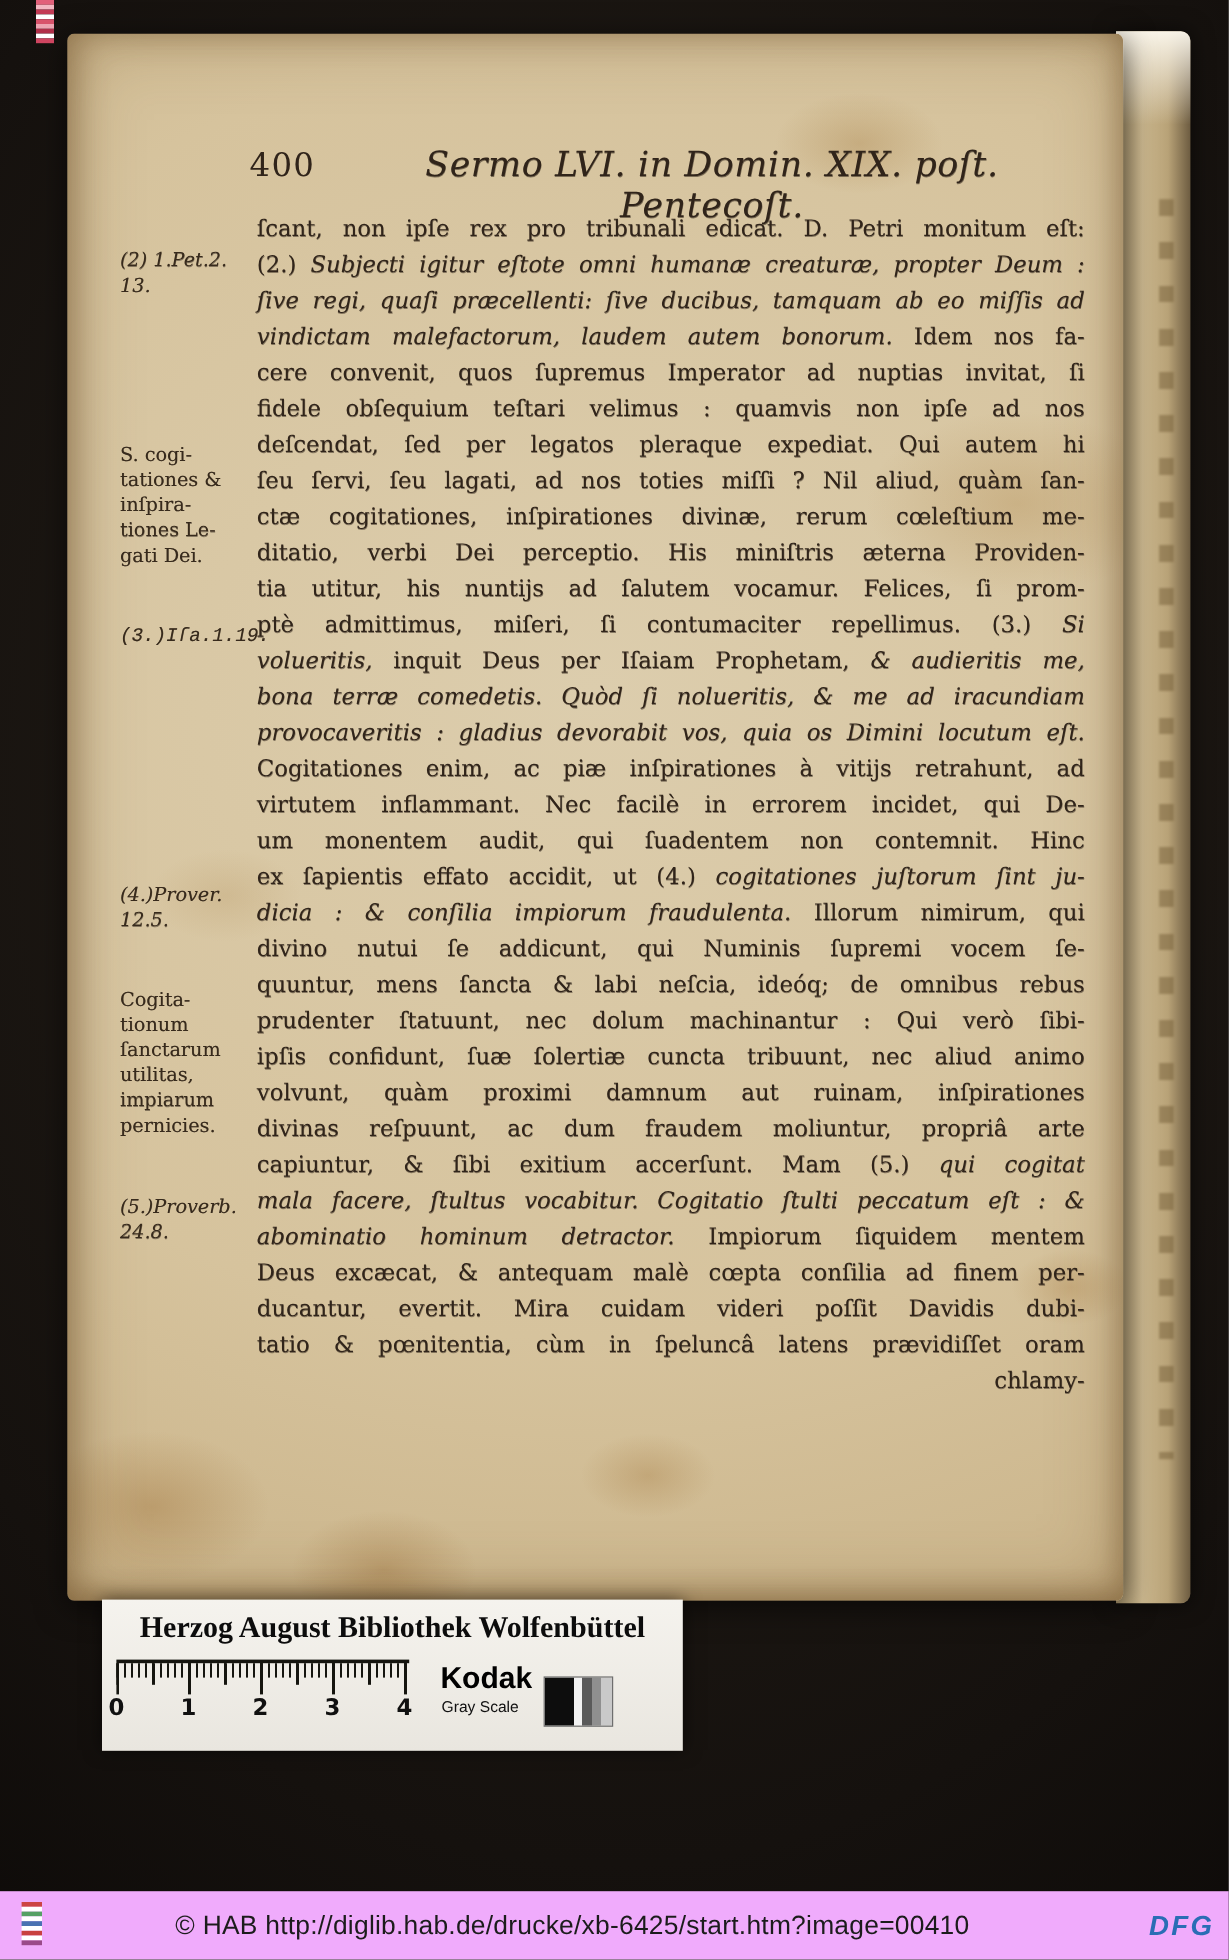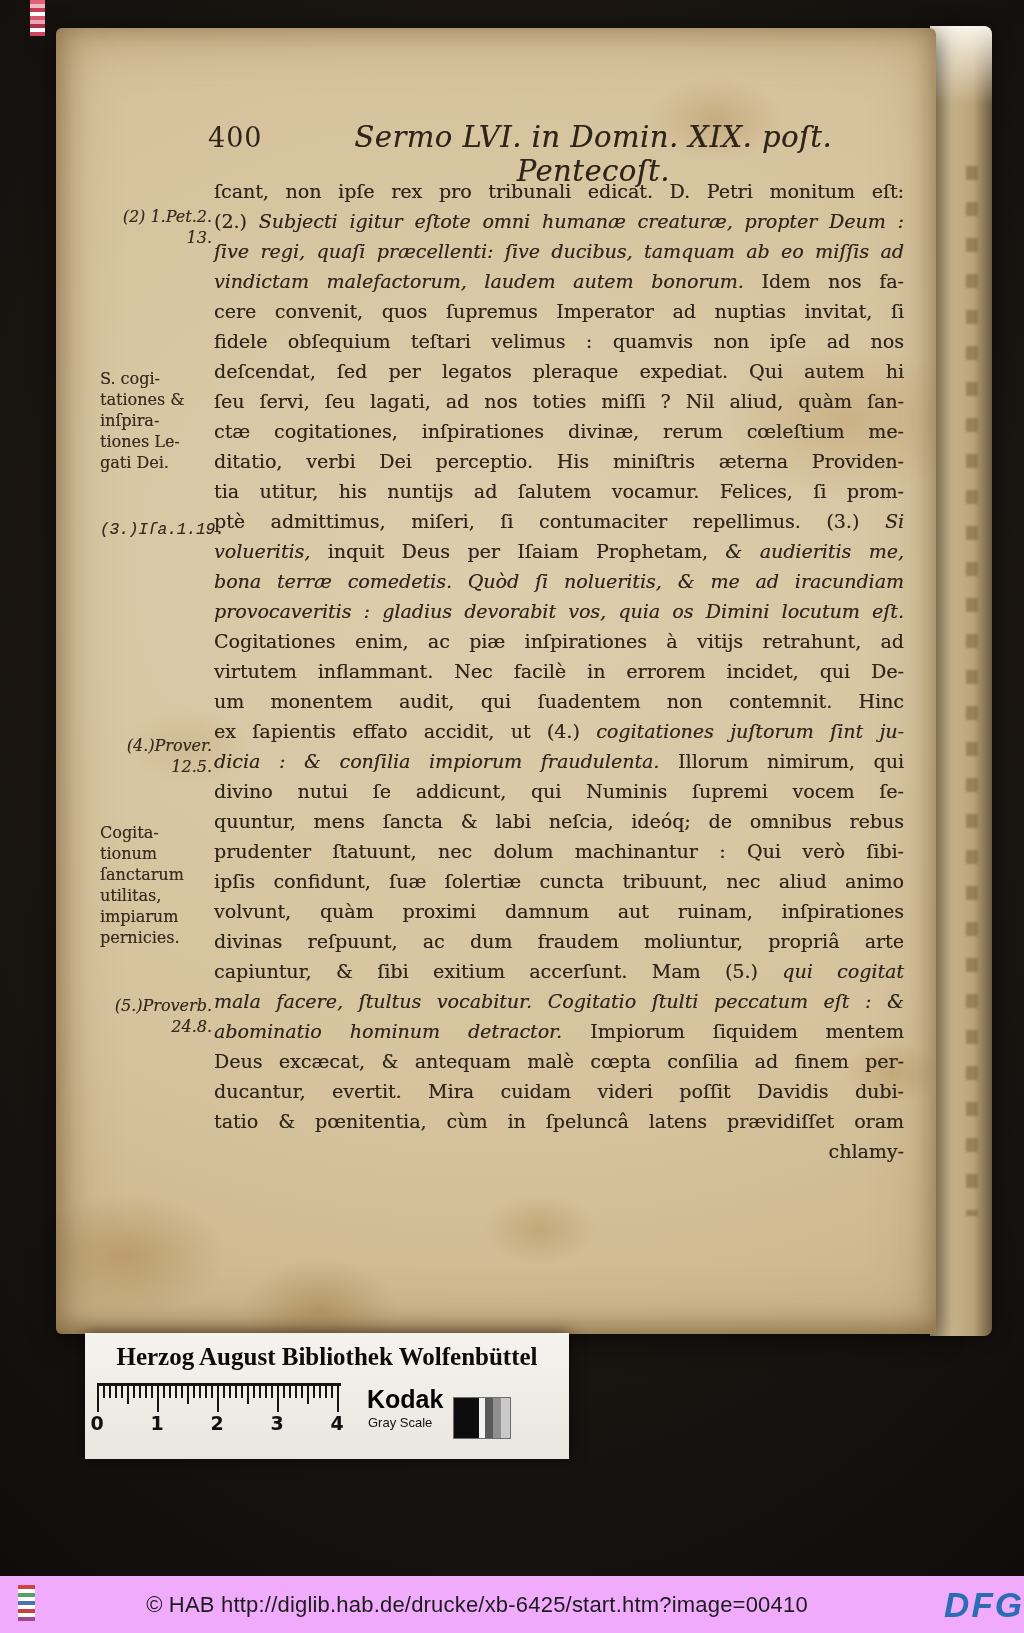--- a/index.html
+++ b/index.html
@@ -68,21 +68,21 @@
   }
   .tline.right{text-align:left;text-align-last:right;}
   .it{font-style:italic;}
 
   .margin-notes{position:absolute;left:0;top:0;width:158px;height:100%;}
   .mnote{
     position:absolute;left:44px;width:112px;
     font-size:16px;line-height:21px;color:#372a1c;
     text-shadow:.2px .2px .3px rgba(48,36,26,.5);
   }
-  .mnote.it{font-style:italic;text-align:right;}
+  .mnote.it{font-style:italic;}
 
   
   .label-card{
     position:absolute;left:85px;top:1333px;width:484px;height:126px;
     background:linear-gradient(180deg,#f5f3ee,#e9e6df);
     box-shadow:0 0 14px rgba(0,0,0,.55);
   }
   .label-title{
     margin-top:10px;text-align:center;
     font-family:"Liberation Serif", serif;font-weight:700;font-size:25px;color:#0c0c0c;
@@ -117,22 +117,22 @@
   
   .footer{
     position:absolute;left:0;bottom:0;width:1024px;height:57px;background:#f0abfc;
   }
   .copyright{
     position:absolute;left:40px;right:110px;top:50%;transform:translateY(-50%);
     text-align:center;
     font-family:"Liberation Sans", sans-serif;font-size:22px;color:#1c1c1c;letter-spacing:.2px;
   }
   .dfg{
-    position:absolute;right:0;top:50%;transform:translateY(-50%);
-    font-family:"Liberation Sans", sans-serif;font-weight:700;font-size:35px;
+    position:absolute;right:12px;top:50%;transform:translateY(-50%);
+    font-family:"Liberation Sans", sans-serif;font-weight:700;font-size:23px;
     letter-spacing:2px;font-style:italic;
   }
 
   
   .calib{position:absolute;z-index:6;}
   .calib-top{left:30px;top:0;width:15px;}
   .calib-bottom{left:18px;top:1585px;width:17px;}
   .stripe{height:4px;}
 </style>
 </head>

